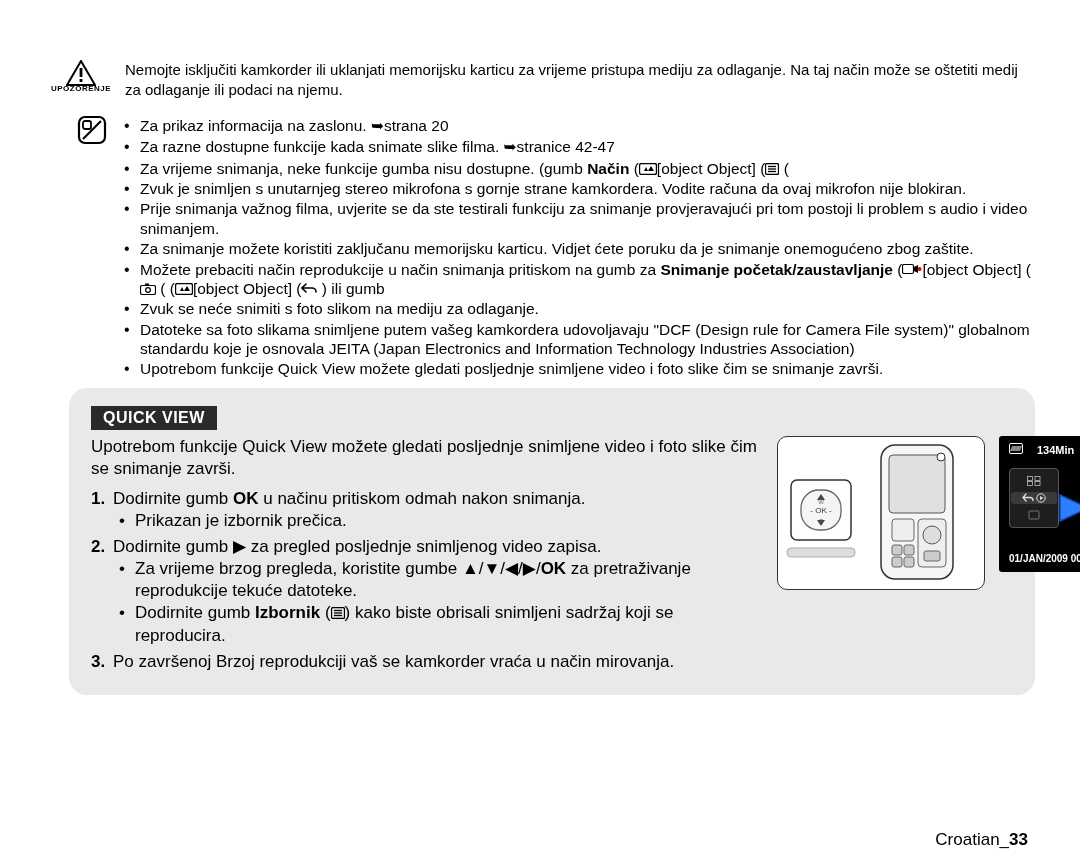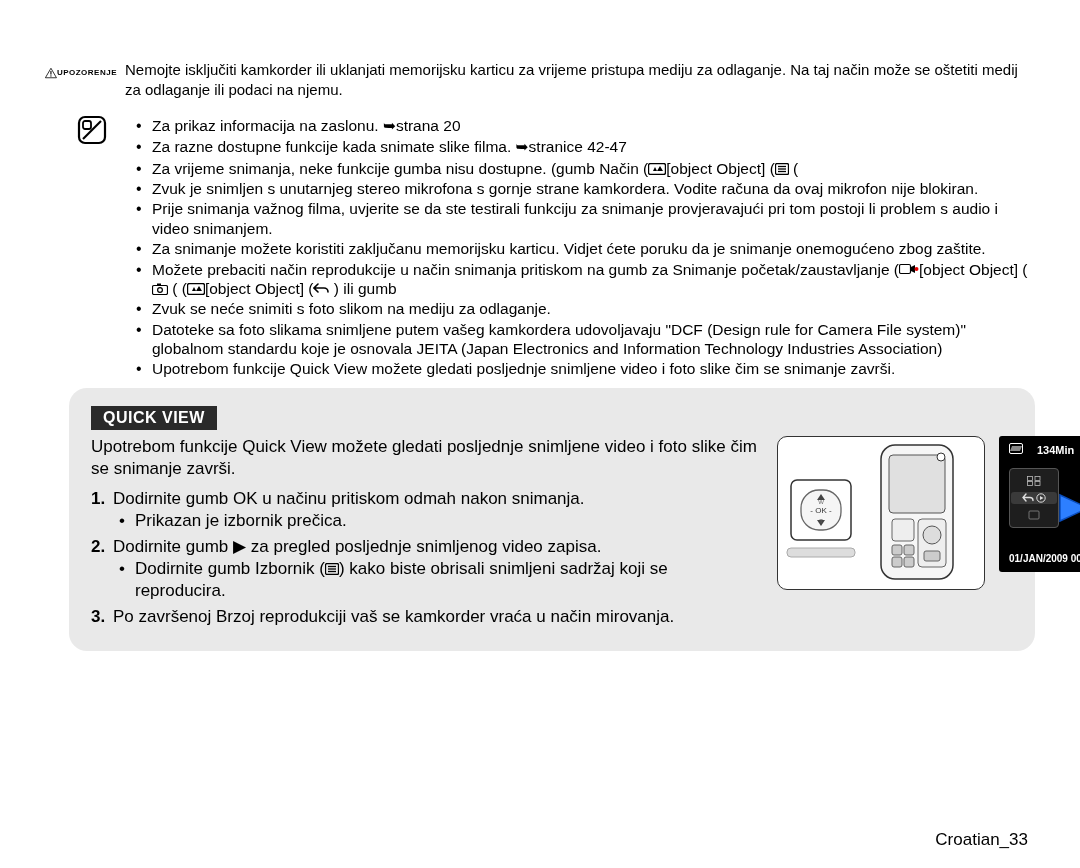--- a/index.html
+++ b/index.html
@@ -14,21 +14,21 @@
     }
     
     .warn-block {
       display: flex;
       align-items: flex-start;
       gap: 8px;
       margin-bottom: 14px;
     }
     .warn-icon-col {
       display: flex;
-      flex-direction: row;
+      flex-direction: column;
       align-items: center;
       width: 72px;
       flex-shrink: 0;
       text-align: right;
     }
     .warn-triangle {
       width: 30px; height: 26px;
       position: relative;
     }
     .warn-triangle svg { width: 100%; height: 100%; }
@@ -39,21 +39,21 @@
       margin-top: -2px;
     }
     .warn-text {
       font-size: 15px;
       line-height: 1.35;
     }
     
     .notice-block {
       display: flex;
       align-items: flex-start;
-      gap: 20px;
+      gap: 8px;
       margin-bottom: 2px;
       margin-top: 2px;
     }
     .notice-icon {
       width: 35px;
       flex-shrink: 0;
       margin-left: 32px;
     }
     ul.notice-list {
       list-style: none;
@@ -214,23 +214,23 @@
       color: #fff;
     }
     
     .page-footer {
       position: absolute;
       right: 52px;
       bottom: 18px;
       font-size: 17px;
     }
     .page-footer .pn {
-      font-weight: normal;
-    }
-    b, strong { font-weight: normal; }
+      font-weight: bold;
+    }
+    b, strong { font-weight: bold; }
   </style>
 </head>
 <body>
 
 <div class="warn-block">
   <div class="warn-icon-col">
     <div class="warn-triangle">
       <svg viewBox="0 0 30 26">
         <polygon points="15,1 29,25 1,25" fill="none" stroke="#000" stroke-width="2"></polygon>
         <rect x="13.6" y="8" width="2.8" height="9" fill="#000"></rect>
@@ -306,20 +306,23 @@
           <span>Dodirnite gumb </span><b>OK</b><span> u načinu pritiskom odmah nakon snimanja.</span>
           <ul>
               <li><span>Prikazan je izbornik prečica.</span></li>
             </ul>
         </li>
         <li>
           <span class="num">2.</span>
           <span>Dodirnite gumb ▶ za pregled posljednje snimljenog video zapisa.</span>
           <ul>
             <li>
+              <span>Za vrijeme brzog pregleda, koristite gumbe ▲/▼/◀/▶/</span><b>OK</b><span> za pretraživanje reprodukcije tekuće datoteke.</span>
+            </li>
+            <li>
               <span>Dodirnite gumb </span><b>Izbornik</b><span> (</span><span class="icon-inline"><svg width="14" height="12" viewBox="0 0 14 12">
                     <rect x="0.5" y="0.5" width="13" height="11" rx="1.5" fill="none" stroke="#000" stroke-width="1.3"></rect>
                     <line x1="3" y1="3.5" x2="11" y2="3.5" stroke="#000" stroke-width="1.3"></line>
                     <line x1="3" y1="6" x2="11" y2="6" stroke="#000" stroke-width="1.3"></line>
                     <line x1="3" y1="8.5" x2="11" y2="8.5" stroke="#000" stroke-width="1.3"></line>
                   </svg></span><span>) </span><span> kako biste obrisali snimljeni sadržaj koji se reproducira.</span>
             </li>
           </ul>
         </li>
         <li>

